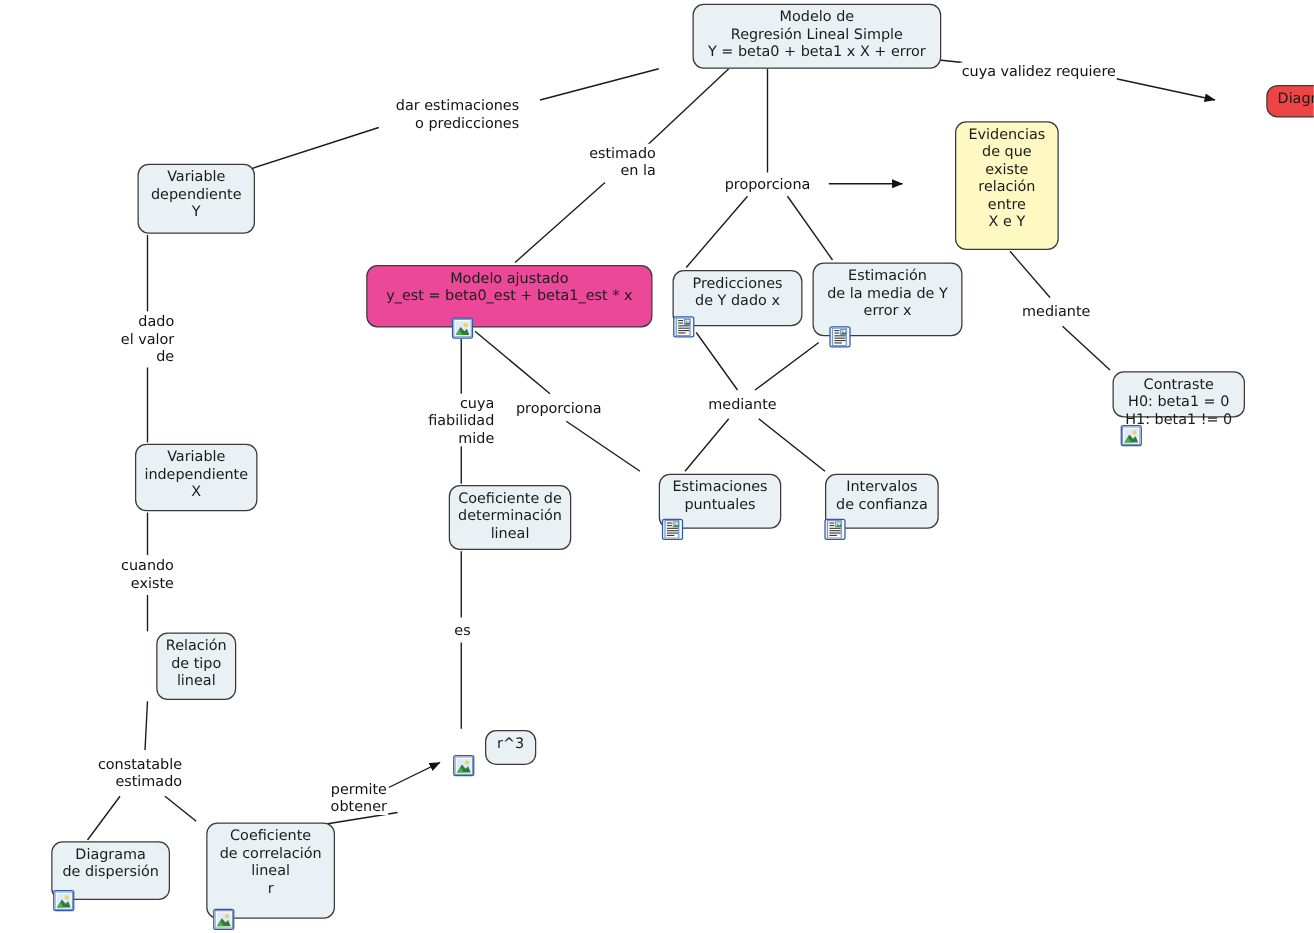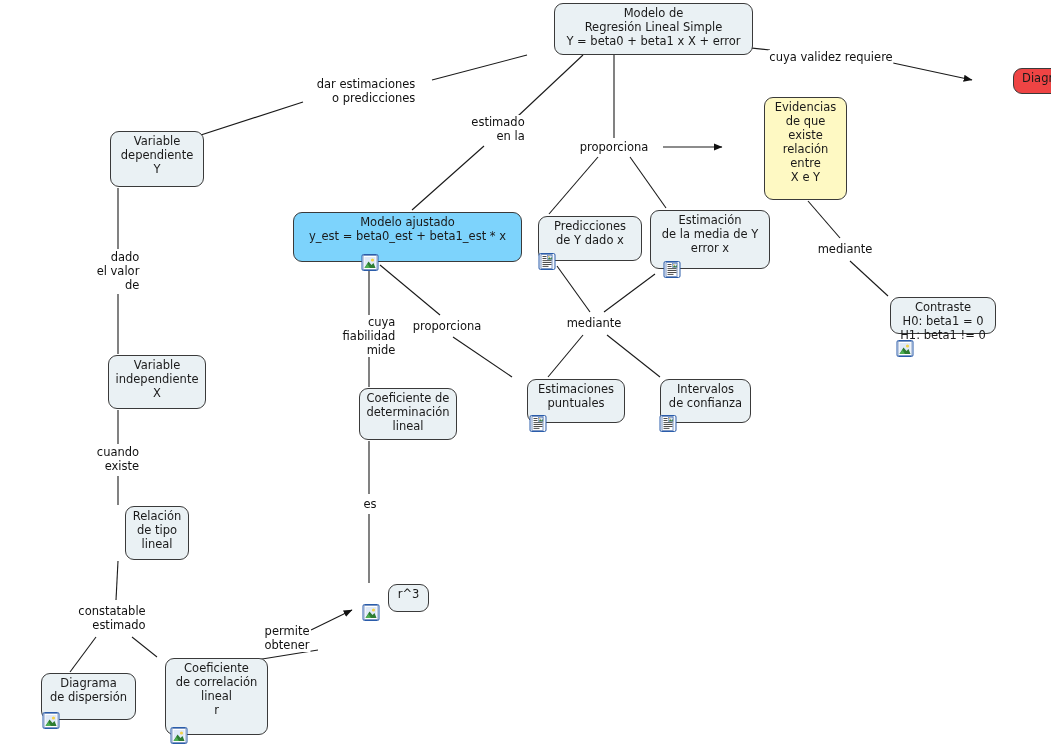--- a/index.html
+++ b/index.html
@@ -125,21 +125,21 @@
       <div class="node" style="left: 975px; top: 68px; width: 74px; height: 26px; background: #ef4444; border-color: rgb(58, 58, 58);"><span class="nlabel">Diagnosis</span></div>
       <div class="node" style="left: 726px; top: 97px; width: 83px; height: 103px; background: #fef9c3; border-color: rgb(58, 58, 58);"><span class="nlabel">Evidencias
 de que
 existe
 relación
 entre
 X e Y</span></div>
       <div class="node" style="left: 72px; top: 131px; width: 94px; height: 56px; background: rgb(234, 241, 244); border-color: rgb(58, 58, 58);"><span class="nlabel">Variable
 dependiente
 Y</span></div>
-      <div class="node" style="left: 255px; top: 212px; width: 229px; height: 50px; background: #7dd3fc; border-color: rgb(58, 58, 58);"><span class="nlabel">Modelo ajustado
+      <div class="node" style="left: 255px; top: 212px; width: 229px; height: 50px; background: #ec4899; border-color: rgb(58, 58, 58);"><span class="nlabel">Modelo ajustado
 y_est = beta0_est + beta1_est * x</span></div>
       <div class="res-icon" style="left: 369.5px; top: 254px; border-color: rgb(42, 92, 170);">
         <svg width="15" height="15" viewBox="0 0 15 15">
           <rect x="0.5" y="0.5" width="14" height="14" fill="#ffffff" stroke="#7d98c4" stroke-width="1"></rect>
           <rect x="2" y="2" width="11" height="11" fill="#dfe9f7"></rect>
           <circle cx="10" cy="5" r="1.6" fill="#f2d24b"></circle>
           <path d="M2 13 L6 6.5 L9 10 L11 8 L13 13 Z" fill="#2e7d32"></path>
           <path d="M2 13 L5 9 L7.5 13 Z" fill="#4caf50"></path>
         </svg>
       </div>

